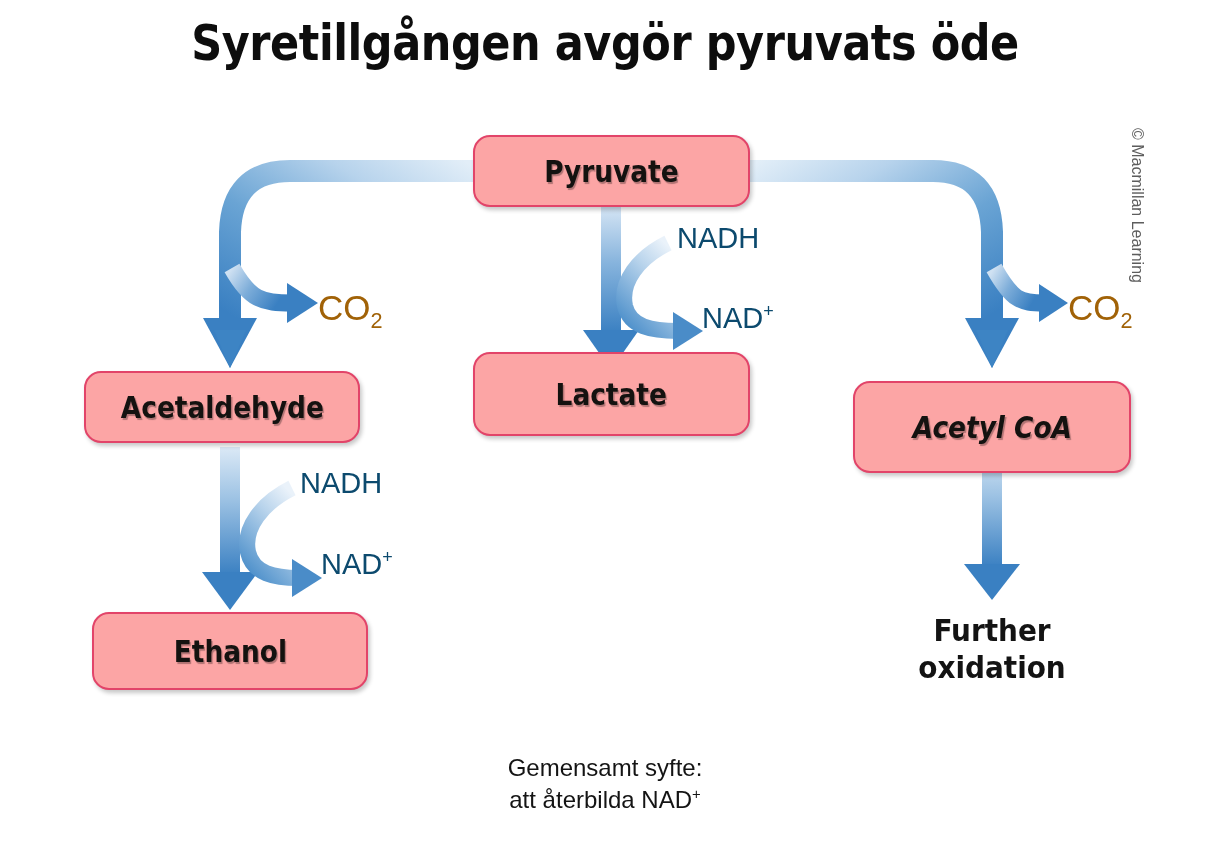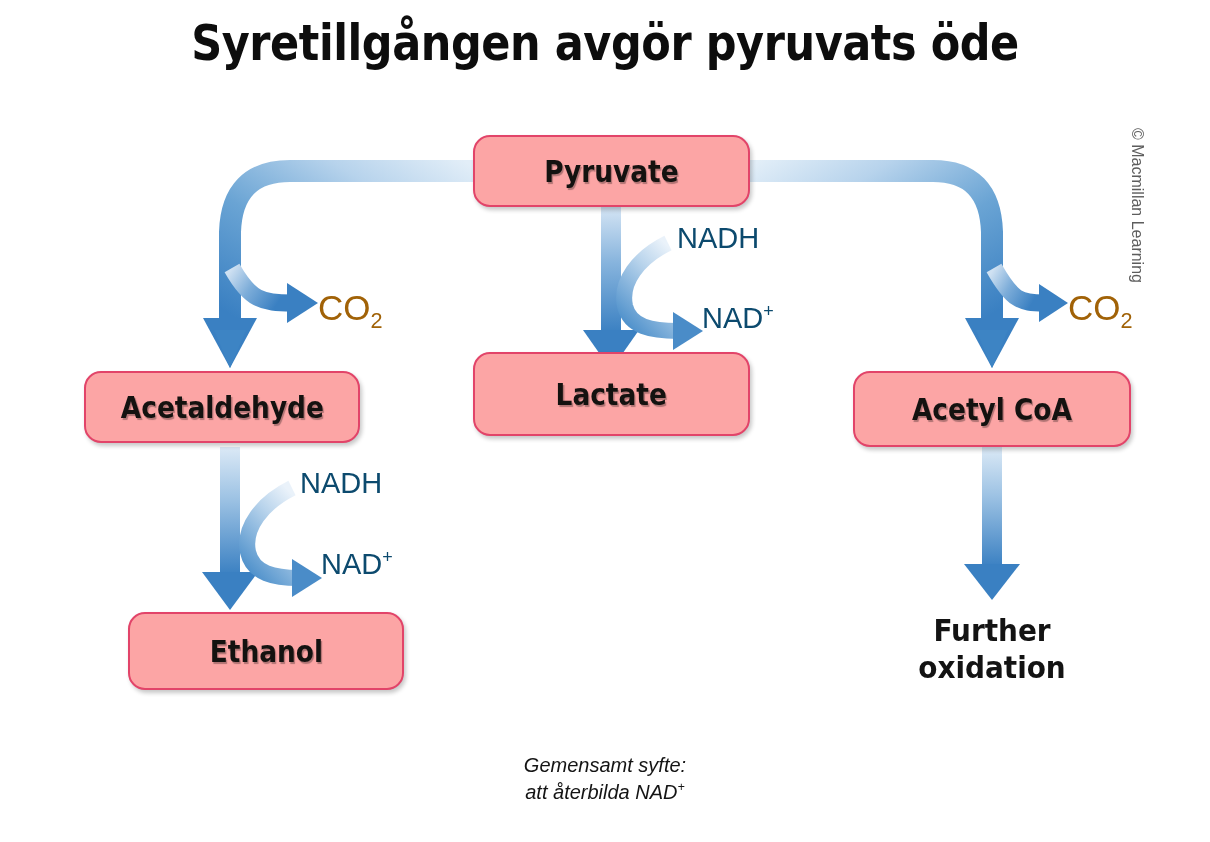--- a/index.html
+++ b/index.html
@@ -63,22 +63,22 @@
     font-size: 30px;
     color: #141210;
     transform: scaleX(0.88);
     white-space: nowrap;
     text-shadow: 1.5px 1.5px 1px rgba(0,0,0,0.30);
   }
 
   #node-pyruvate     { left: 473px; top: 135px; width: 277px; height: 72px; }
   #node-acetaldehyde { left:  84px; top: 371px; width: 276px; height: 72px; }
   #node-lactate      { left: 473px; top: 352px; width: 277px; height: 84px; }
-  #node-acetylcoa    { left: 853px; top: 371px; width: 278px; height: 76px; }
-  #node-ethanol      { left:  92px; top: 612px; width: 276px; height: 78px; margin-left: 36px; }
+  #node-acetylcoa    { left: 853px; top: 381px; width: 278px; height: 92px; font-style: italic; }
+  #node-ethanol      { left:  92px; top: 612px; width: 276px; height: 78px; }
 
   
   .plain-label {
     position: absolute;
     font-family: "Liberation Sans", sans-serif;
     font-size: 29px;
     color: #0c4a6e;
     white-space: nowrap;
   }
   .plain-label .sup {
@@ -123,24 +123,23 @@
   }
 
   
   #caption {
     position: absolute;
     left: 0;
     top: 752px;
     width: 1210px;
     text-align: center;
     font-family: "Liberation Sans", sans-serif;
-    font-size: 20px;
+    font-size: 24px;
     line-height: 1.33;
     color: #141414;
-    font-style: italic;
   }
   #caption .sup {
     font-size: 0.62em;
     vertical-align: super;
     line-height: 0;
   }
 
   
   #copyright {
     position: absolute;

